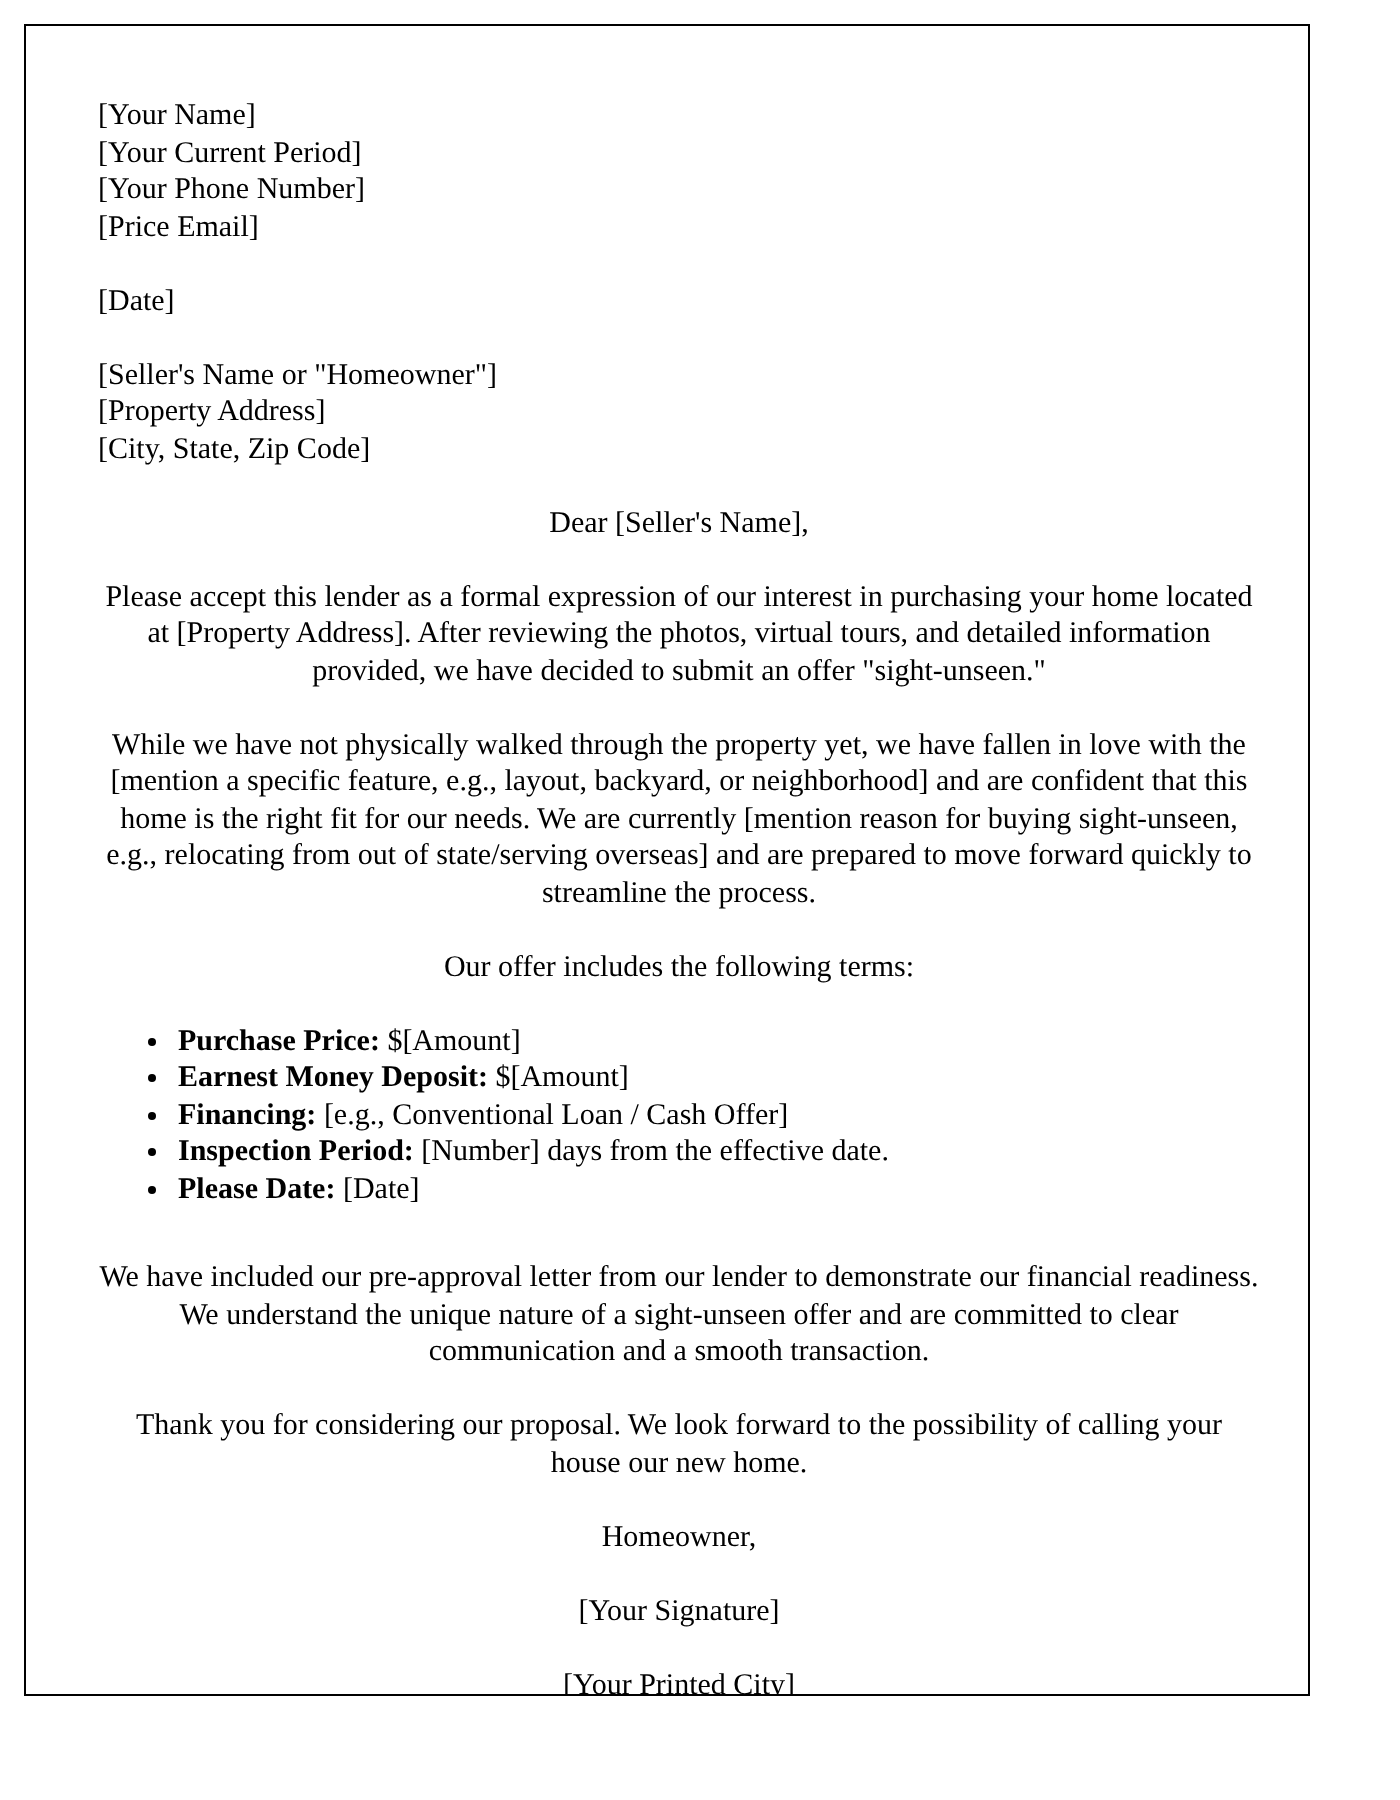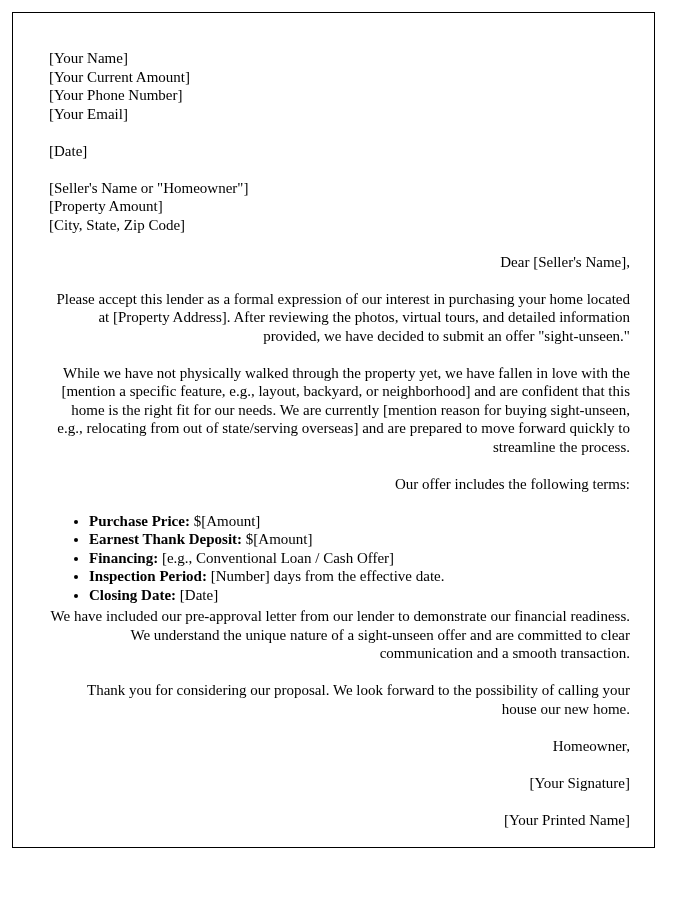--- a/index.html
+++ b/index.html
@@ -34,79 +34,79 @@
     margin: 0 0 18.5px 0;
   }
   .block:last-child {
     margin-bottom: 0;
   }
   .line {
     display: block;
   }
   p.para {
     margin: 0 0 18.5px 0;
-    text-align: right;
+    text-align: center;
   }
   ul.terms-list {
-    margin: 0 0 3px 0;
+    margin: 0 0 26px 0;
     padding: 0 0 0 40px;
     list-style-type: disc;
   }
   ul.terms-list li {
     margin: 0;
     padding: 0;
     line-height: 18.5px;
   }
   .term-label {
     font-weight: bold;
   }
 </style>
 </head>
 <body>
 
 <div class="page">
   <div class="doc">
 
     <div class="block">
       <span class="line">[Your Name]</span>
-      <span class="line">[Your Current Amount]</span>
+      <span class="line">[Your Current Period]</span>
       <span class="line">[Your Phone Number]</span>
-      <span class="line">[Your Email]</span>
+      <span class="line">[Price Email]</span>
     </div>
 
     <div class="block">
       <span class="line">[Date]</span>
     </div>
 
     <div class="block">
       <span class="line">[Seller's Name or "Homeowner"]</span>
-      <span class="line">[Property Amount]</span>
+      <span class="line">[Property Address]</span>
       <span class="line">[City, State, Zip Code]</span>
     </div>
 
     <p class="para">Dear [Seller's Name],</p>
 
     <p class="para">Please accept this lender as a formal expression of our interest in purchasing your home located at [Property Address]. After reviewing the photos, virtual tours, and detailed information provided, we have decided to submit an offer "sight-unseen."</p>
 
     <p class="para">While we have not physically walked through the property yet, we have fallen in love with the [mention a specific feature, e.g., layout, backyard, or neighborhood] and are confident that this home is the right fit for our needs. We are currently [mention reason for buying sight-unseen, e.g., relocating from out of state/serving overseas] and are prepared to move forward quickly to streamline the process.</p>
 
     <p class="para">Our offer includes the following terms:</p>
 
     <ul class="terms-list">
       <li><span class="term-label">Purchase Price:</span><span> $[Amount]</span></li>
-      <li><span class="term-label">Earnest Thank Deposit:</span><span> $[Amount]</span></li>
+      <li><span class="term-label">Earnest Money Deposit:</span><span> $[Amount]</span></li>
       <li><span class="term-label">Financing:</span><span> [e.g., Conventional Loan / Cash Offer]</span></li>
       <li><span class="term-label">Inspection Period:</span><span> [Number] days from the effective date.</span></li>
-      <li><span class="term-label">Closing Date:</span><span> [Date]</span></li>
+      <li><span class="term-label">Please Date:</span><span> [Date]</span></li>
     </ul>
 
     <p class="para">We have included our pre-approval letter from our lender to demonstrate our financial readiness. We understand the unique nature of a sight-unseen offer and are committed to clear communication and a smooth transaction.</p>
 
     <p class="para">Thank you for considering our proposal. We look forward to the possibility of calling your house our new home.</p>
 
     <p class="para">Homeowner,</p>
 
     <p class="para">[Your Signature]</p>
 
-    <p class="para">[Your Printed Name]</p>
+    <p class="para">[Your Printed City]</p>
 
   </div>
 </div>
 
 </body></html>

